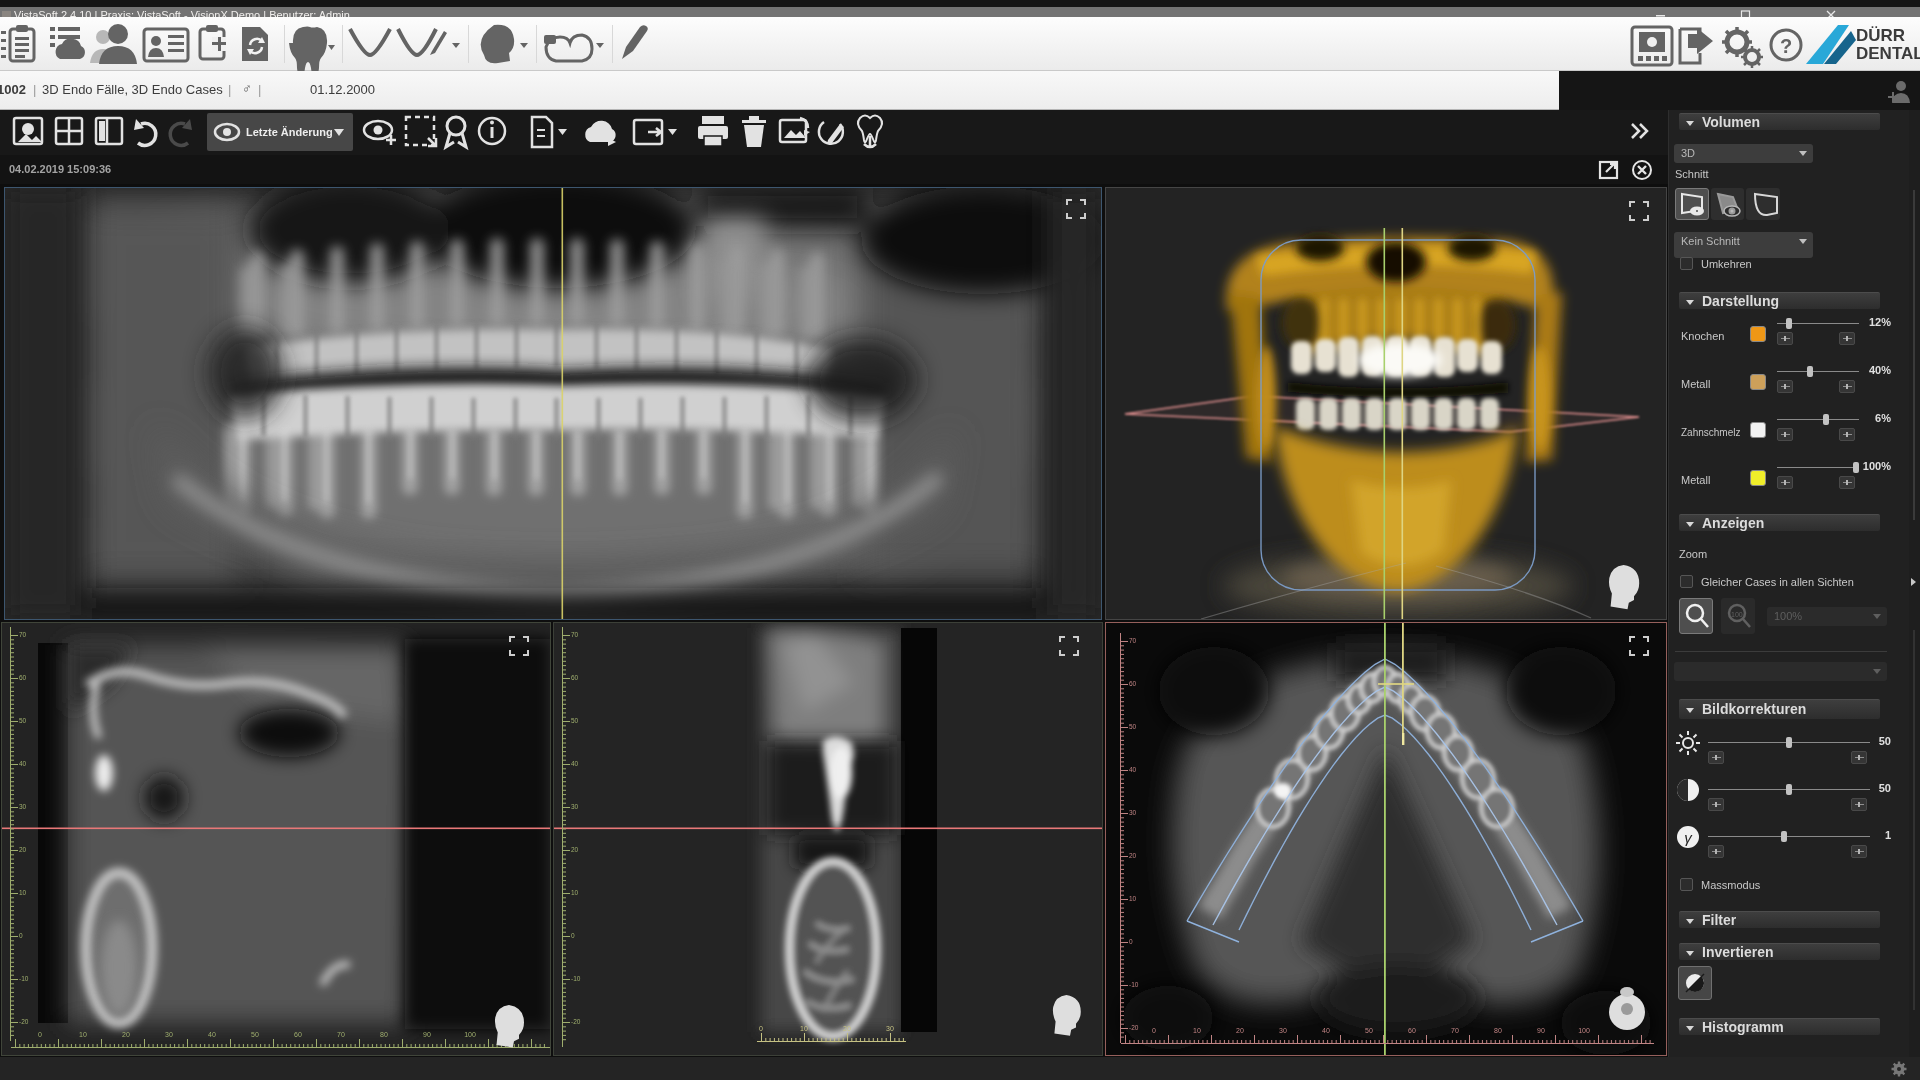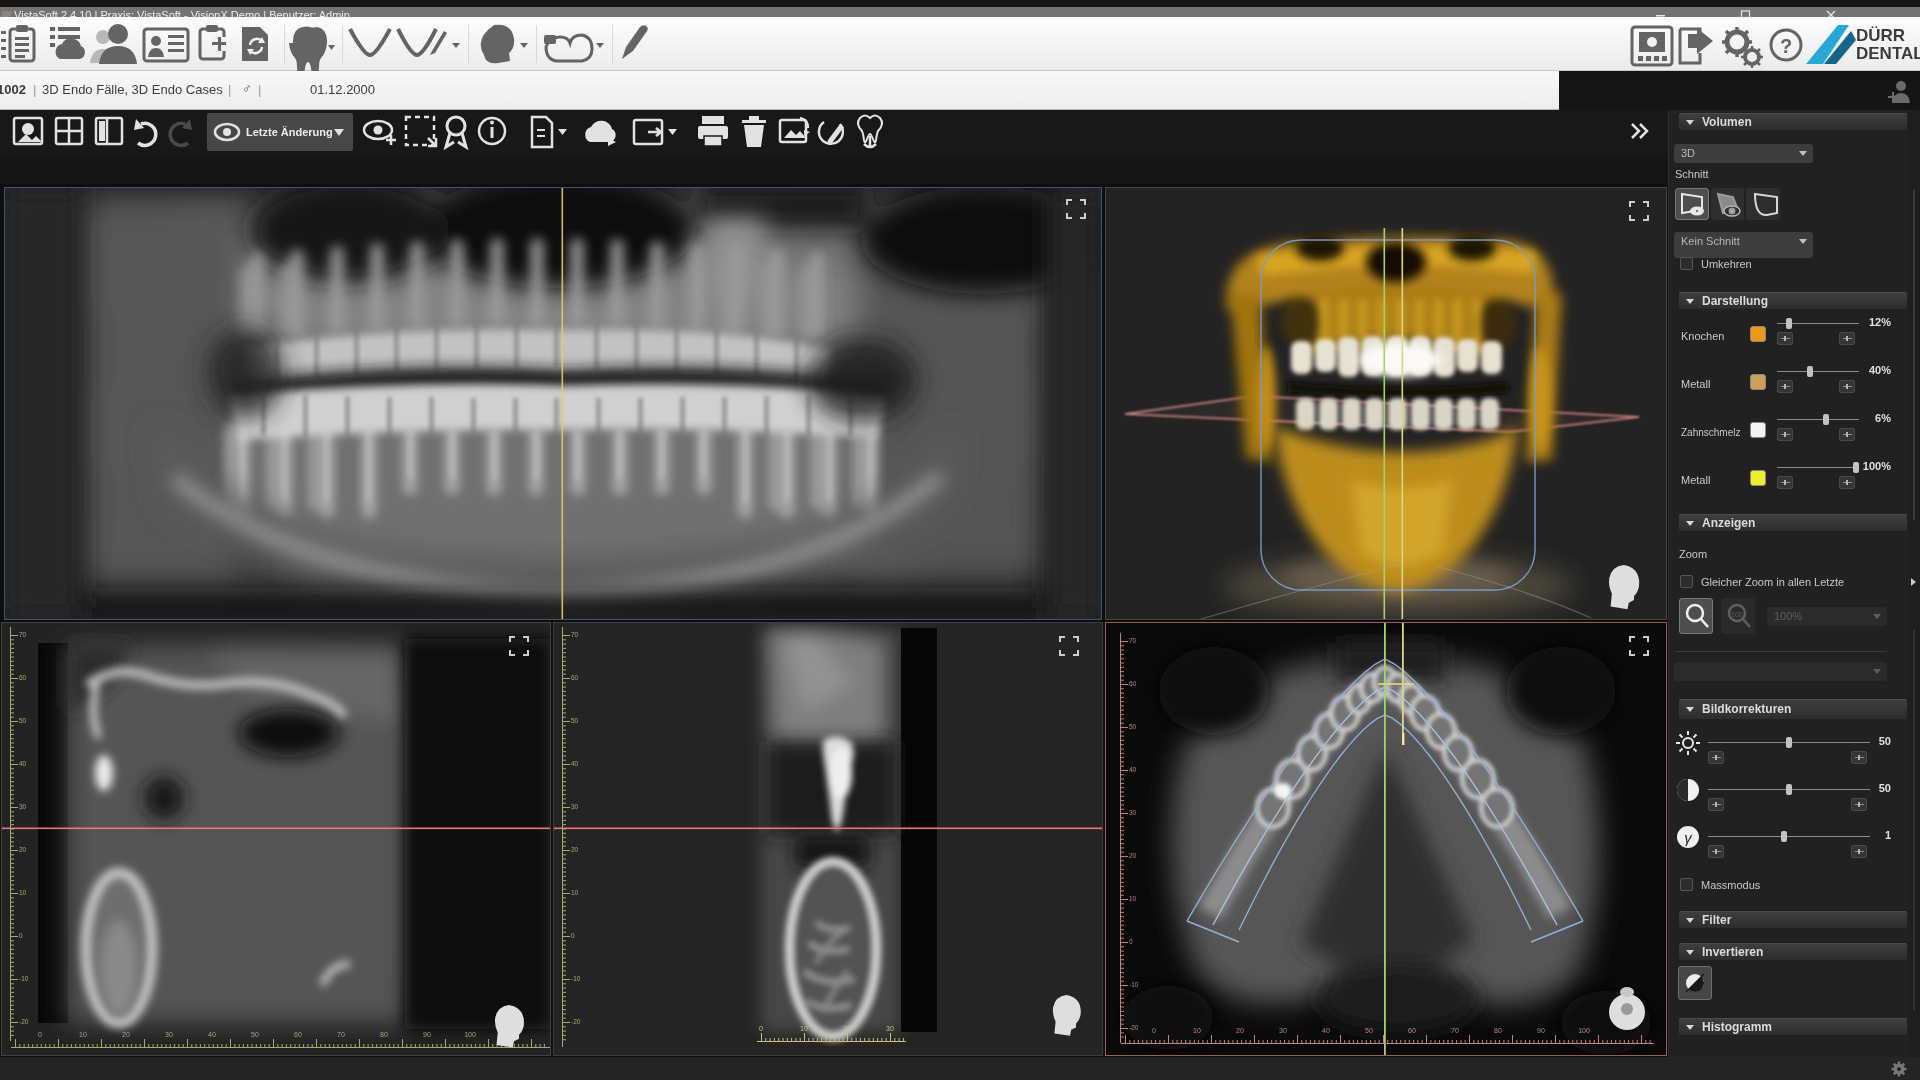--- a/index.html
+++ b/index.html
@@ -16,21 +16,21 @@
   #sidebar { left:1668px; top:110px; width:252px; height:947px; background:#212121; border-left:1px solid #2e2e2e; }
   #statusbar { left:0; top:1057px; width:1920px; height:23px; background:#242424; }
   #workspace { left:0; top:184px; width:1668px; height:873px; background:#0e0e0e; }
   .panel { position:absolute; overflow:hidden; }
   #p1 { left:4px; top:3px; width:1098px; height:433px; border:1px solid #3d566f; background:#1e1e1e; }
   #p2 { left:1105px; top:3px; width:562px; height:433px; border:1px solid #454545; background:#232323; }
   #p3 { left:1px; top:438px; width:550px; height:434px; border:1px solid #40453a; background:#222; }
   #p4 { left:553px; top:438px; width:550px; height:434px; border:1px solid #3c4038; background:#222; }
   #p5 { left:1105px; top:438px; width:562px; height:434px; border:1px solid #96605c; background:#0b0b0b; }
   
-  .shead { position:absolute; left:10px; width:228px; height:17px; background:linear-gradient(#3e3e3e,#2d2d2d); border-radius:2px; border-top:1px solid #4c4c4c; color:#dcdcdc; font-size:12px; font-weight:bold; line-height:16px; }
+  .shead { position:absolute; left:10px; width:201px; height:17px; background:linear-gradient(#3e3e3e,#2d2d2d); border-radius:2px; border-top:1px solid #4c4c4c; color:#dcdcdc; font-size:14px; font-weight:bold; line-height:16px; }
   .shead .ar { display:inline-block; margin:0 8px 1px 7px; width:0; height:0; border-left:4px solid transparent; border-right:4px solid transparent; border-top:5px solid #d8d8d8; }
   .slabel { position:absolute; color:#c8c8c8; font-size:11px; font-weight:normal; }
   .sdrop { position:absolute; background:#3d3d3d; border-radius:3px; color:#b8b8b8; font-size:11px; line-height:18px; padding-left:7px; }
   .sdrop .da { position:absolute; right:6px; top:7px; width:0; height:0; border-left:4px solid transparent; border-right:4px solid transparent; border-top:5px solid #c0c0c0; }
   .chk { position:absolute; width:13px; height:13px; background:#2c2c2c; border:1px solid #565656; border-radius:2px; }
   .track { position:absolute; height:1px; background:#8a8a8a; }
   .thumb { position:absolute; width:6px; height:11px; background:#c2c2c2; border-radius:2px; top:-5px; }
   .sbtn { position:absolute; width:16px; height:13px; background:#353535; border:1px solid #494949; border-radius:2px; }
   .sbtn i { position:absolute; left:3px; top:5px; width:9px; height:1px; background:#909090; }
   .sbtn b { position:absolute; left:6px; top:3px; width:2px; height:5px; background:#b5b5b5; }
@@ -250,20 +250,29 @@
           <path d="M824,12 a12,12 0 1 0 16,2" stroke="#e2e2e2" stroke-width="2.5" fill="none"></path>
           <path d="M828,30 l12,-16 l4,3 l-12,16 l-5,1 z" fill="#e2e2e2"></path>
         </g>
         <g>
           <path d="M860,8 q5,-5 10,0 q5,-5 10,0 q5,6 -2,13 q-1,2 -2,9 q-1,5 -3,-1 q-2,-5 -3,-5 q-1,0 -3,5 q-2,6 -3,1 q-1,-7 -2,-9 q-7,-7 -2,-13 z" fill="none" stroke="#e2e2e2" stroke-width="2"></path>
           <path d="M870,26 v12 M864,34 q6,6 12,0" stroke="#e2e2e2" stroke-width="2.5" fill="none"></path>
         </g>
         <path d="M1632,14 l7,7 l-7,7 M1640,14 l7,7 l-7,7" stroke="#e2e2e2" stroke-width="2.5" fill="none"></path>
       </svg></div>
 
+  <div id="tsbar" class="abs">
+    <div class="abs" style="left:9px;top:8px;">04.02.2019 15:09:36</div>
+    <svg class="abs" style="left:1598px;top:4px" width="64" height="22" viewBox="0 0 64 22">
+      <rect x="2" y="3" width="17" height="16" fill="none" stroke="#e5e5e5" stroke-width="2.2"></rect>
+      <path d="M8 13 l8 -8 M12 5 h5 v5" stroke="#e5e5e5" stroke-width="2.2" fill="none"></path>
+      <circle cx="44" cy="11" r="9" fill="none" stroke="#e5e5e5" stroke-width="2"></circle>
+      <path d="M40 7 l8 8 M48 7 l-8 8" stroke="#e5e5e5" stroke-width="2.4"></path>
+    </svg>
+  </div>
 
   <div id="workspace" class="abs">
     <div id="p1" class="panel"><svg width="1096" height="431">
           <defs>
 <filter id="b1" x="-20%" y="-20%" width="140%" height="140%">
               <feGaussianBlur stdDeviation="1"></feGaussianBlur>
             </filter>
 <filter id="b2" x="-30%" y="-30%" width="160%" height="160%">
               <feGaussianBlur stdDeviation="2"></feGaussianBlur>
             </filter>
@@ -1326,21 +1335,21 @@
       </div>
       <div class="sbtn" style="left:170px;top:366px">
         <i></i>
         <b></b>
       </div>
       <div class="slabel" style="left:12px;top:364px">Metall</div>
       <div class="abs" style="left:81px;top:360px;width:16px;height:16px;background:#f0ee2a;border:1px solid #888;border-radius:3px"></div>
       <div class="shead" style="top:404px;height:17px;line-height:16px"><span class="ar"></span>Anzeigen</div>
       <div class="slabel" style="left:10px;top:438px;color:#c8c8c8;font-size:11px">Zoom</div>
       <div class="chk" style="left:11px;top:465px"></div>
-      <div class="slabel" style="left:32px;top:466px;color:#c8c8c8;font-size:11px">Gleicher Zoom in allen Letzte</div>
+      <div class="slabel" style="left:32px;top:466px;color:#c8c8c8;font-size:11px">Gleicher Cases in allen Sichten</div>
       <div class="abs" style="left:10px;top:488px;width:34px;height:36px;background:#4e4e4e;border:1px solid #7a7a7a;border-radius:3px"></div>
       <div class="abs" style="left:52px;top:488px;width:34px;height:36px;background:#2a2a2a;border-radius:3px"></div>
       <svg class="abs" style="left:10px;top:488px" width="80" height="36">
       <g stroke="#f0f0f0" stroke-width="2.5" fill="none">
           <circle cx="16" cy="15" r="8"></circle>
           <path d="M22,21 l7,8"></path>
         </g>
       <g stroke="#606060" stroke-width="2.5" fill="none">
           <circle cx="58" cy="15" r="8"></circle>
           <path d="M64,21 l7,8"></path>

